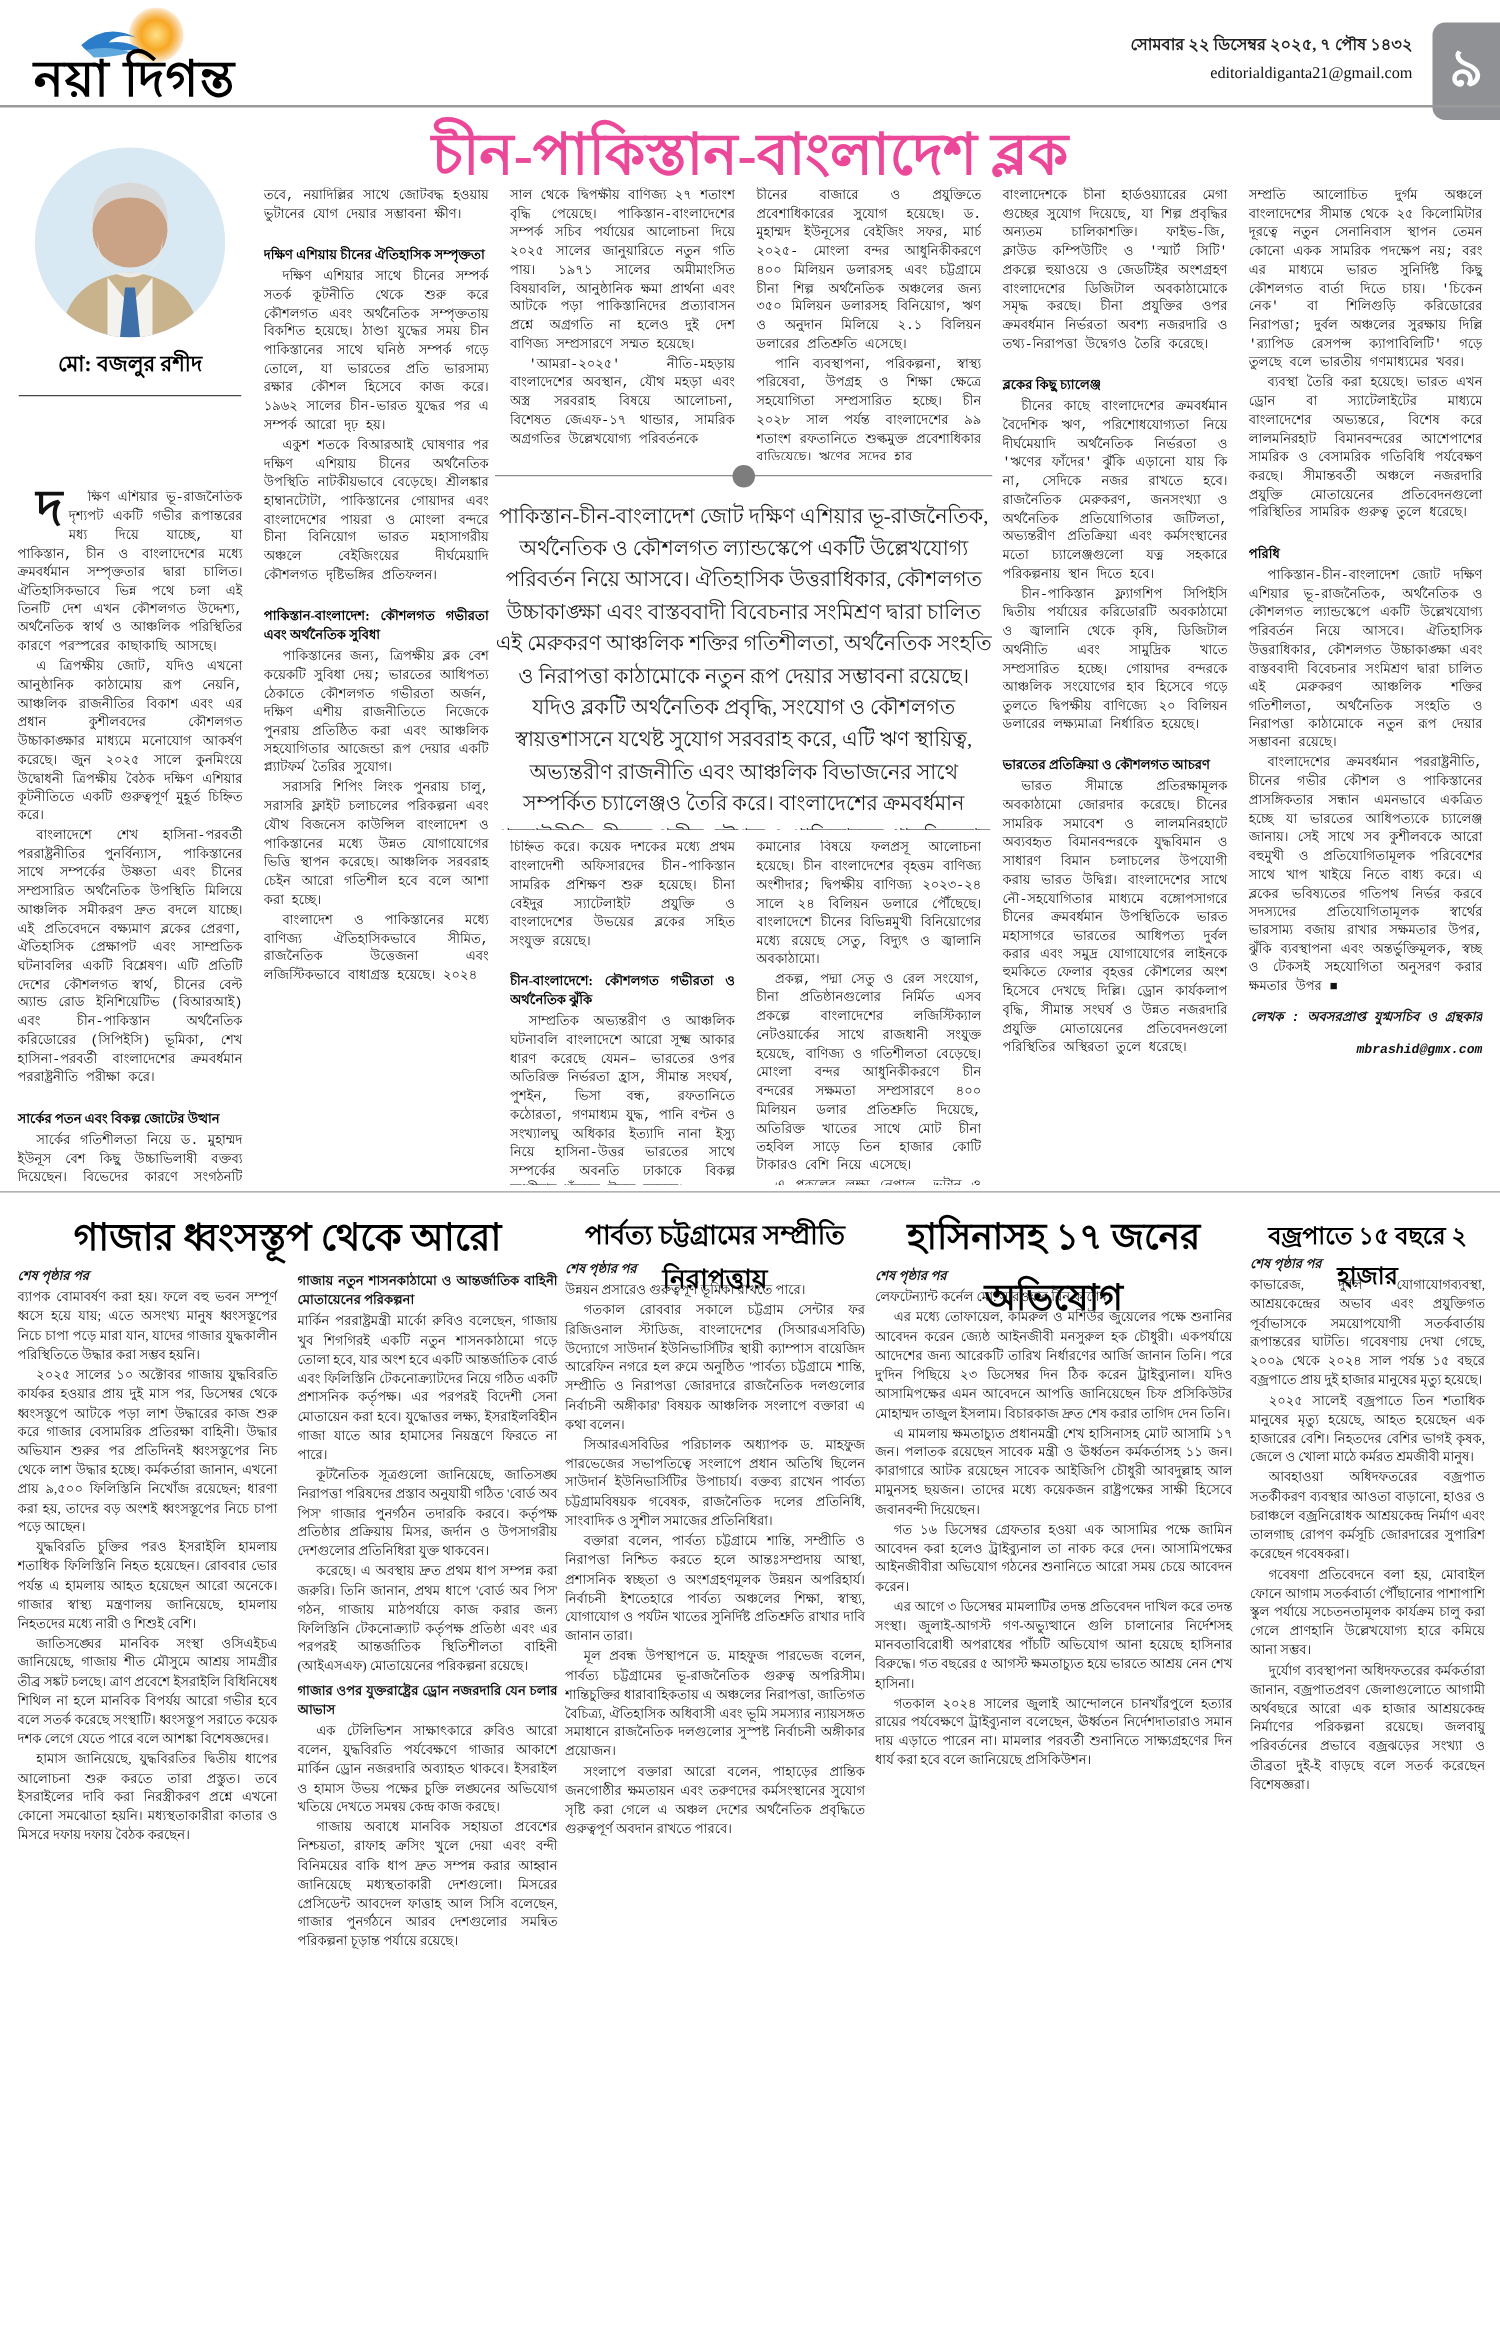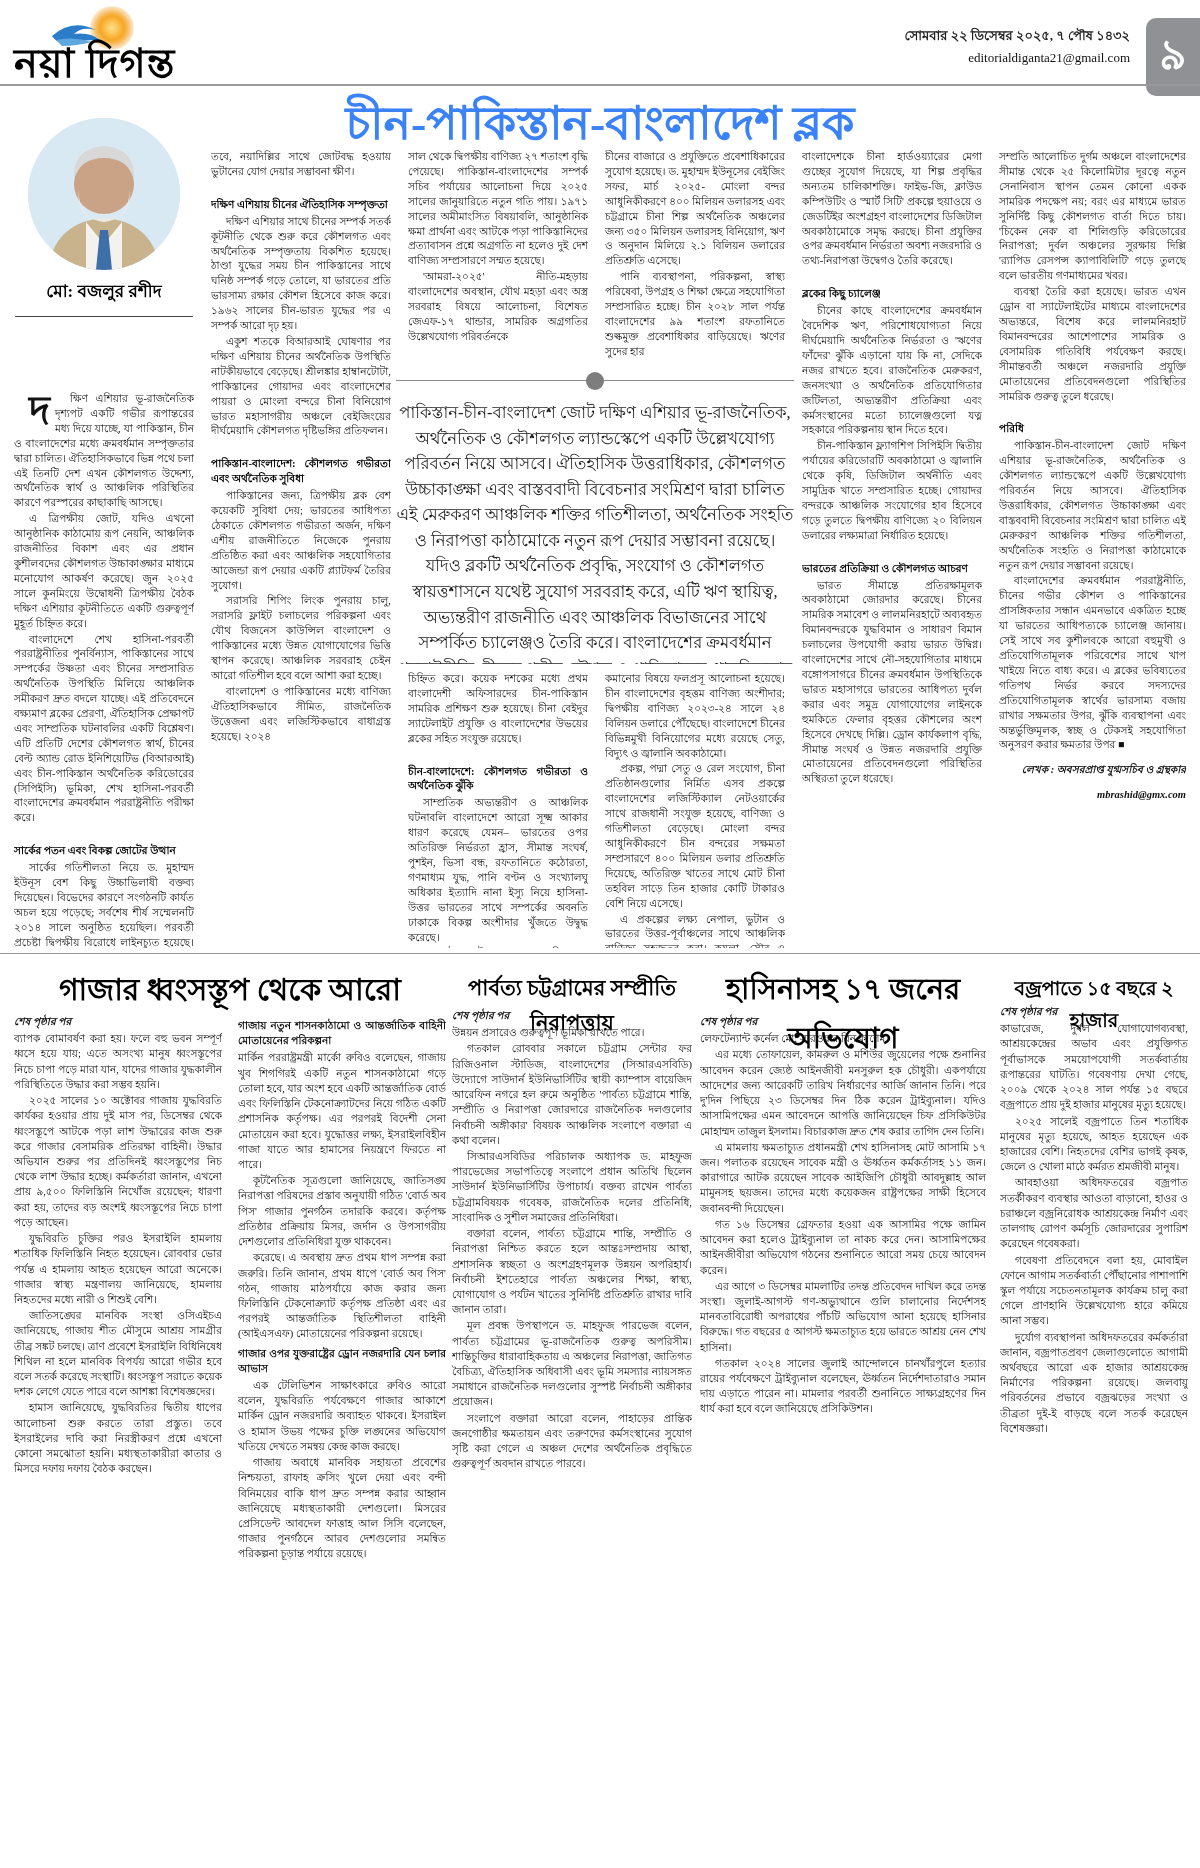--- a/index.html
+++ b/index.html
@@ -1,34 +1,34 @@
 <!DOCTYPE html>
 <html><head>
 <meta charset="utf-8">
 <style>
   * { margin:0; padding:0; box-sizing:border-box; }
   html,body { width:1200px; background:#fff; }
   body { position:relative; height:1868px; font-family:"Liberation Serif","DejaVu Sans",sans-serif; color:#1a1a1a; overflow:hidden; }
 
   
   .masthead { position:absolute; left:0; top:0; width:1200px; height:84px; }
-  .logo-wrap { position:absolute; left:12px; top:6px; width:270px; height:74px; }
+  .logo-wrap { position:absolute; left:25px; top:6px; width:270px; height:74px; }
   .logo-art { position:absolute; left:0; top:0; }
   .logo-text { position:absolute; left:2px; top:26px; font-size:40px; font-weight:900; color:#000; letter-spacing:1px; font-family:"Liberation Serif","DejaVu Sans",serif; }
   .dateblock { position:absolute; right:70px; top:26px; text-align:right; color:#222;margin-left:24px; }
   .dateline { font-size:13px; font-weight:700; }
   .email { font-size:13px; margin-top:3px; color:#111; }
   .pagenum { position:absolute; right:0; top:18px; width:54px; height:78px; background:#8f9194; border-radius:10px 0 0 10px; color:#fff; display:flex; align-items:center; justify-content:center; font-size:42px; font-weight:700; }
   .mast-rule { position:absolute; left:0; top:84px; width:1200px; height:2px; background:#9a9a9a; }
 
   
-  .main-headline { position:absolute; left:0; top:88px; width:1200px; text-align:center; font-size:46px; font-weight:900; color:#3b82f6; }
+  .main-headline { position:absolute; left:0; top:88px; width:1200px; text-align:center; font-size:46px; font-weight:900; color:#ec4899; }
 
   .col { position:absolute; overflow:hidden; font-size:10.5px; line-height:1.42; text-align:justify; color:#111; }
-  .col p { text-indent:15px; margin:0 0 1px 0; }
+  .col p { text-indent:15px; margin:0 0 1px 0;font-family:Liberation Mono, monospace; }
   .col p.nindent { text-indent:0; }
   .col h4 { font-size:10.5px; font-weight:800; margin:18px 0 2px 0; text-indent:0; color:#000; }
   .col p.credit { text-indent:0; text-align:right; font-weight:700; font-style:italic; margin-top:10px; }
   p.dropcap::first-letter { float:left; font-size:40px; line-height:0.82; font-weight:700; padding:3px 5px 0 0; }
 
   
   .author-box { position:absolute; left:14px; top:118px; width:180px; text-align:center; }
   .author-photo { width:152px; height:152px; border-radius:50%; overflow:hidden; margin:0 auto; background:#d9e9f3; }
   .author-name { font-size:17px; font-weight:800; margin-top:8px; color:#000; }
   .author-rule { width:178px; height:1px; background:#444; margin:10px auto 0 auto; }

